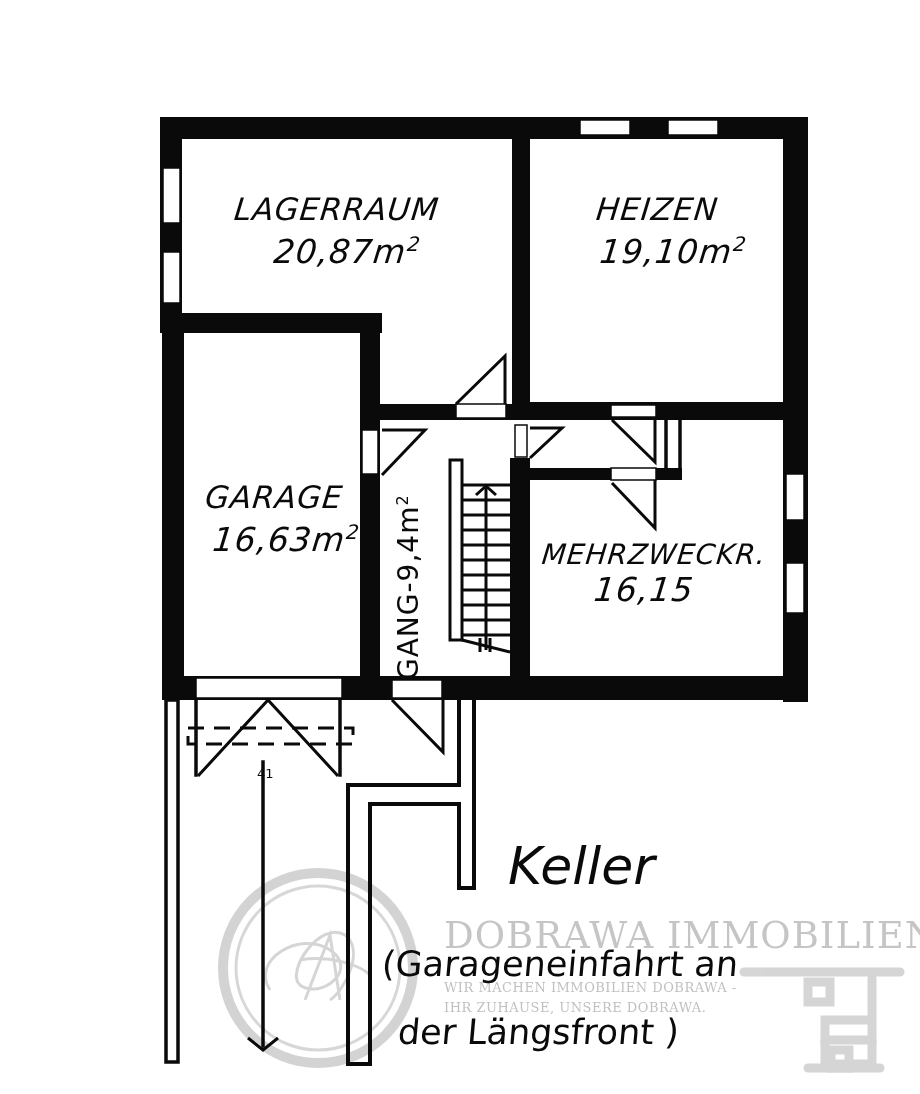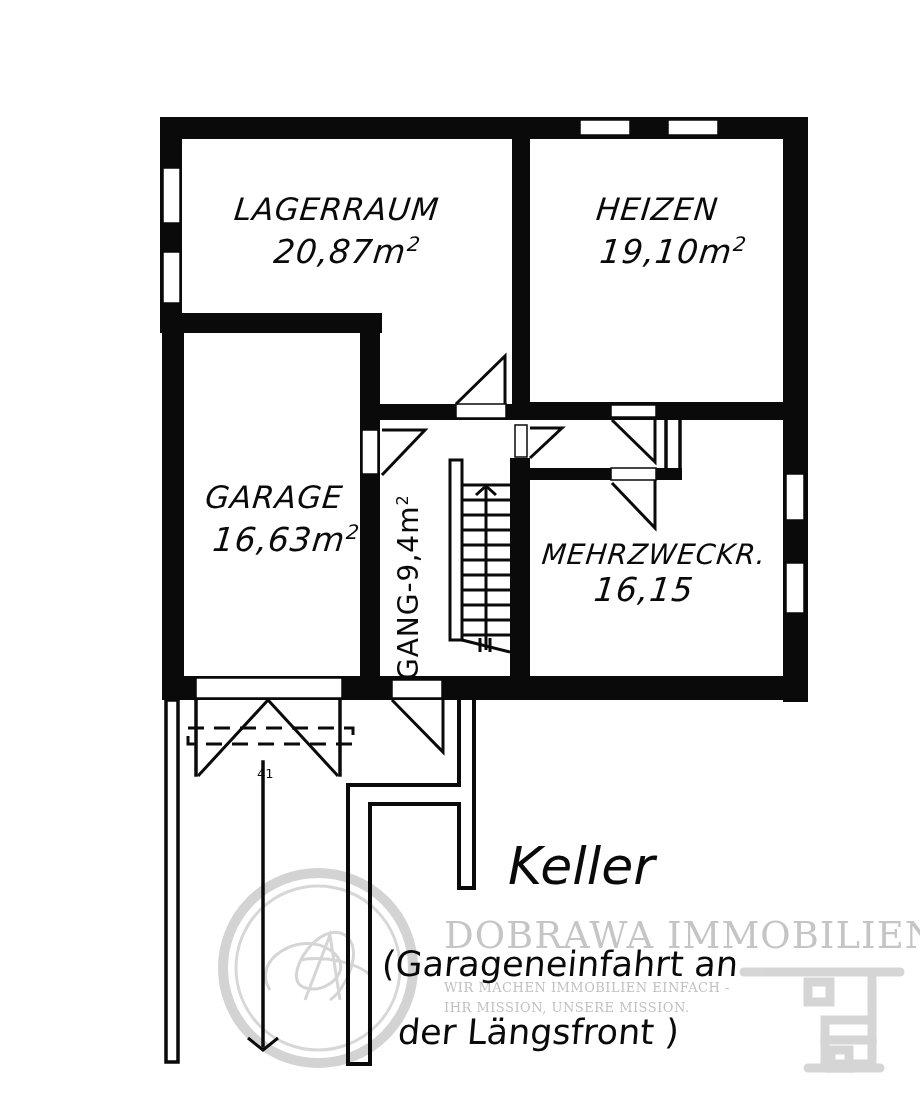--- a/index.html
+++ b/index.html
@@ -236,18 +236,18 @@
   <div class="room-area" style="padding-left:56px;">
     <span>16,15</span>
   </div>
 </div>
 
 <div class="gang">
   <span>GANG-9,4m</span><sup style="font-size:16px;">2</sup>
 </div>
 
 <div class="wm-name">DOBRAWA IMMOBILIEN</div>
-<div class="wm-tag" style="top:980px;">WIR MACHEN IMMOBILIEN EINFACH -</div>
-<div class="wm-tag" style="top:1000px;">IHR MISSION, UNSERE MISSION.</div>
+<div class="wm-tag" style="top:980px;">WIR MACHEN IMMOBILIEN DOBRAWA -</div>
+<div class="wm-tag" style="top:1000px;">IHR ZUHAUSE, UNSERE DOBRAWA.</div>
 
 <div class="legend-title">Keller</div>
 <div class="legend-note" style="top:944px;">(Garageneinfahrt an</div>
 <div class="legend-note" style="top:1012px; left:398px;">der Längsfront )</div>
 
 </body></html>

